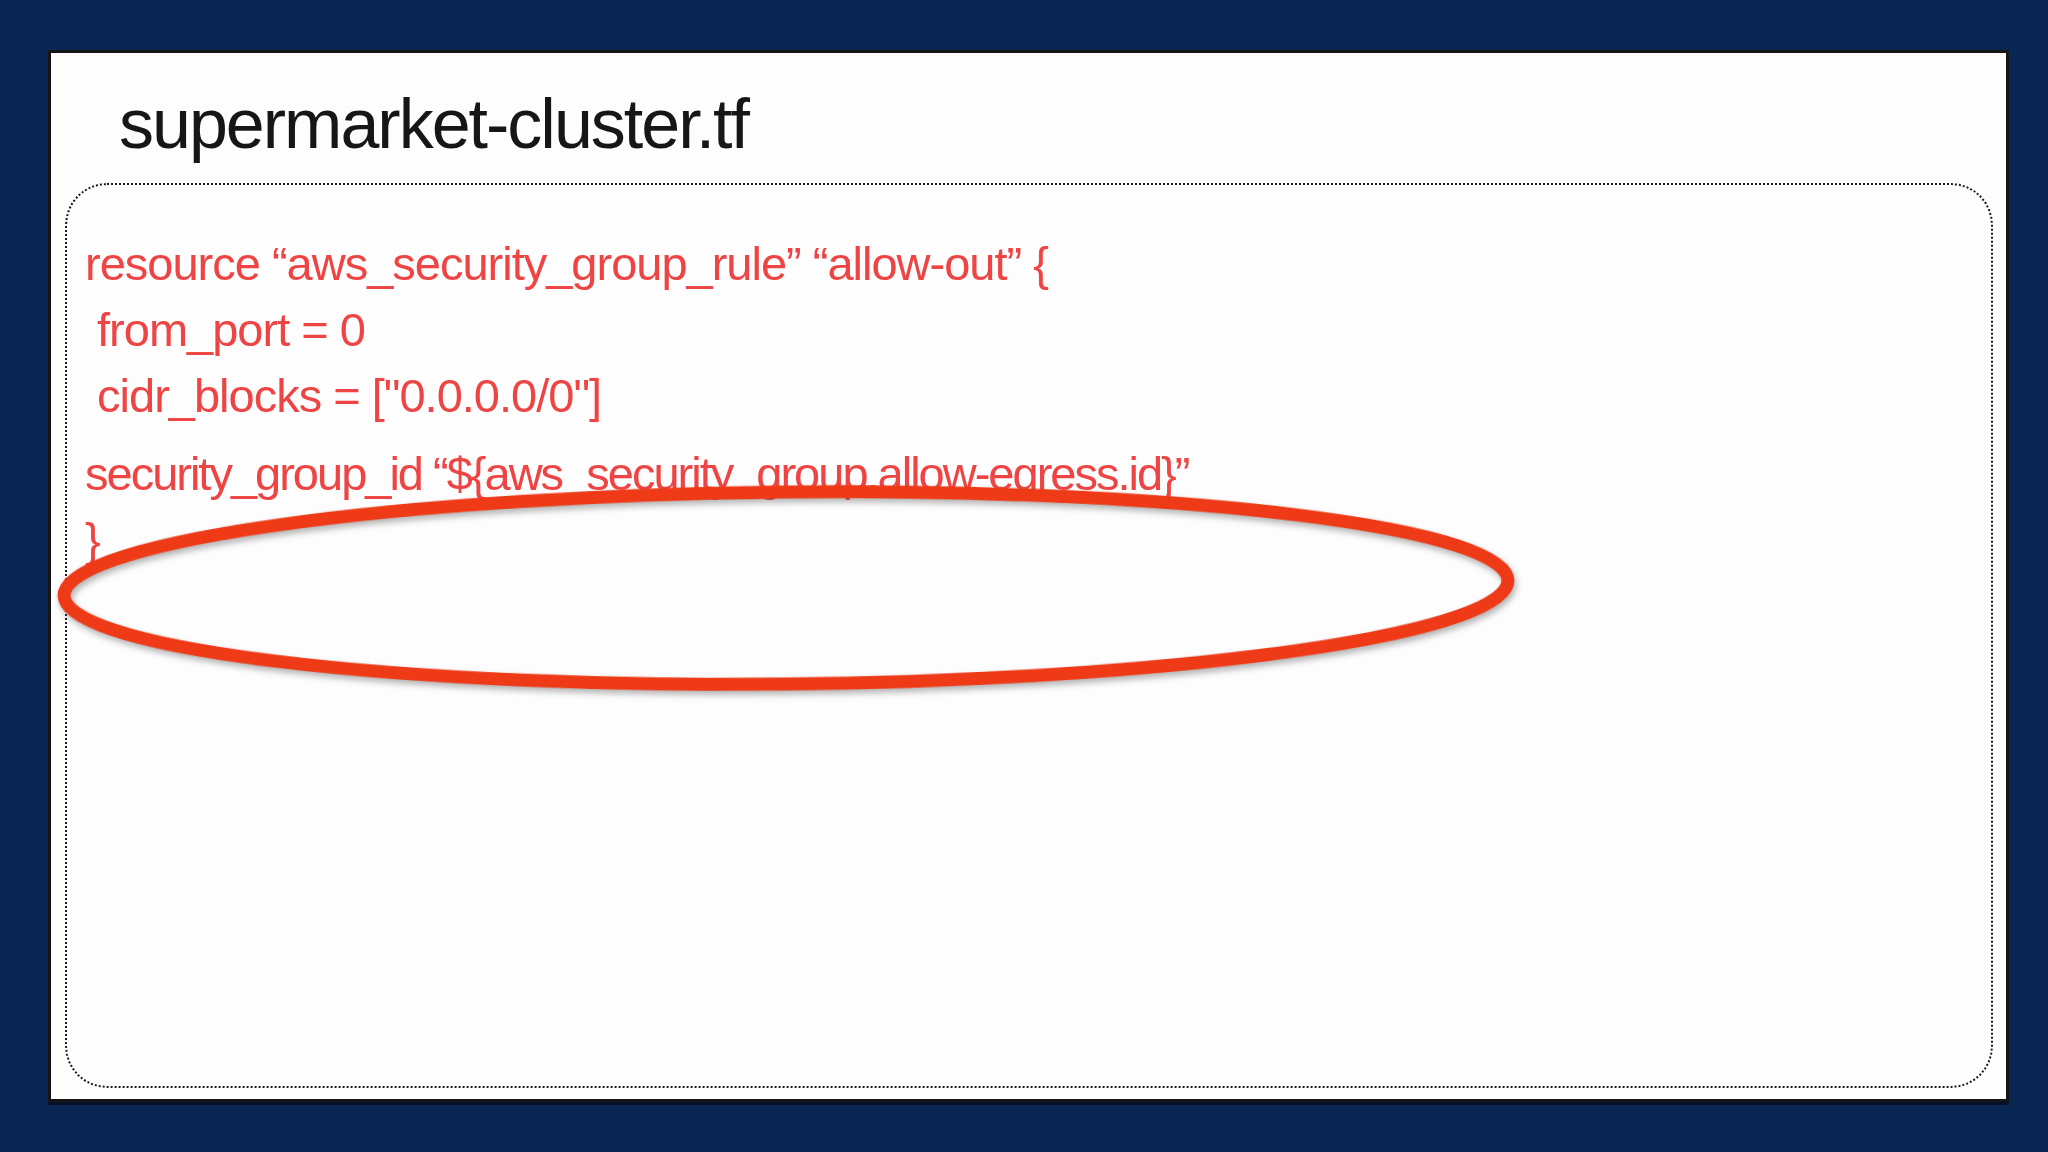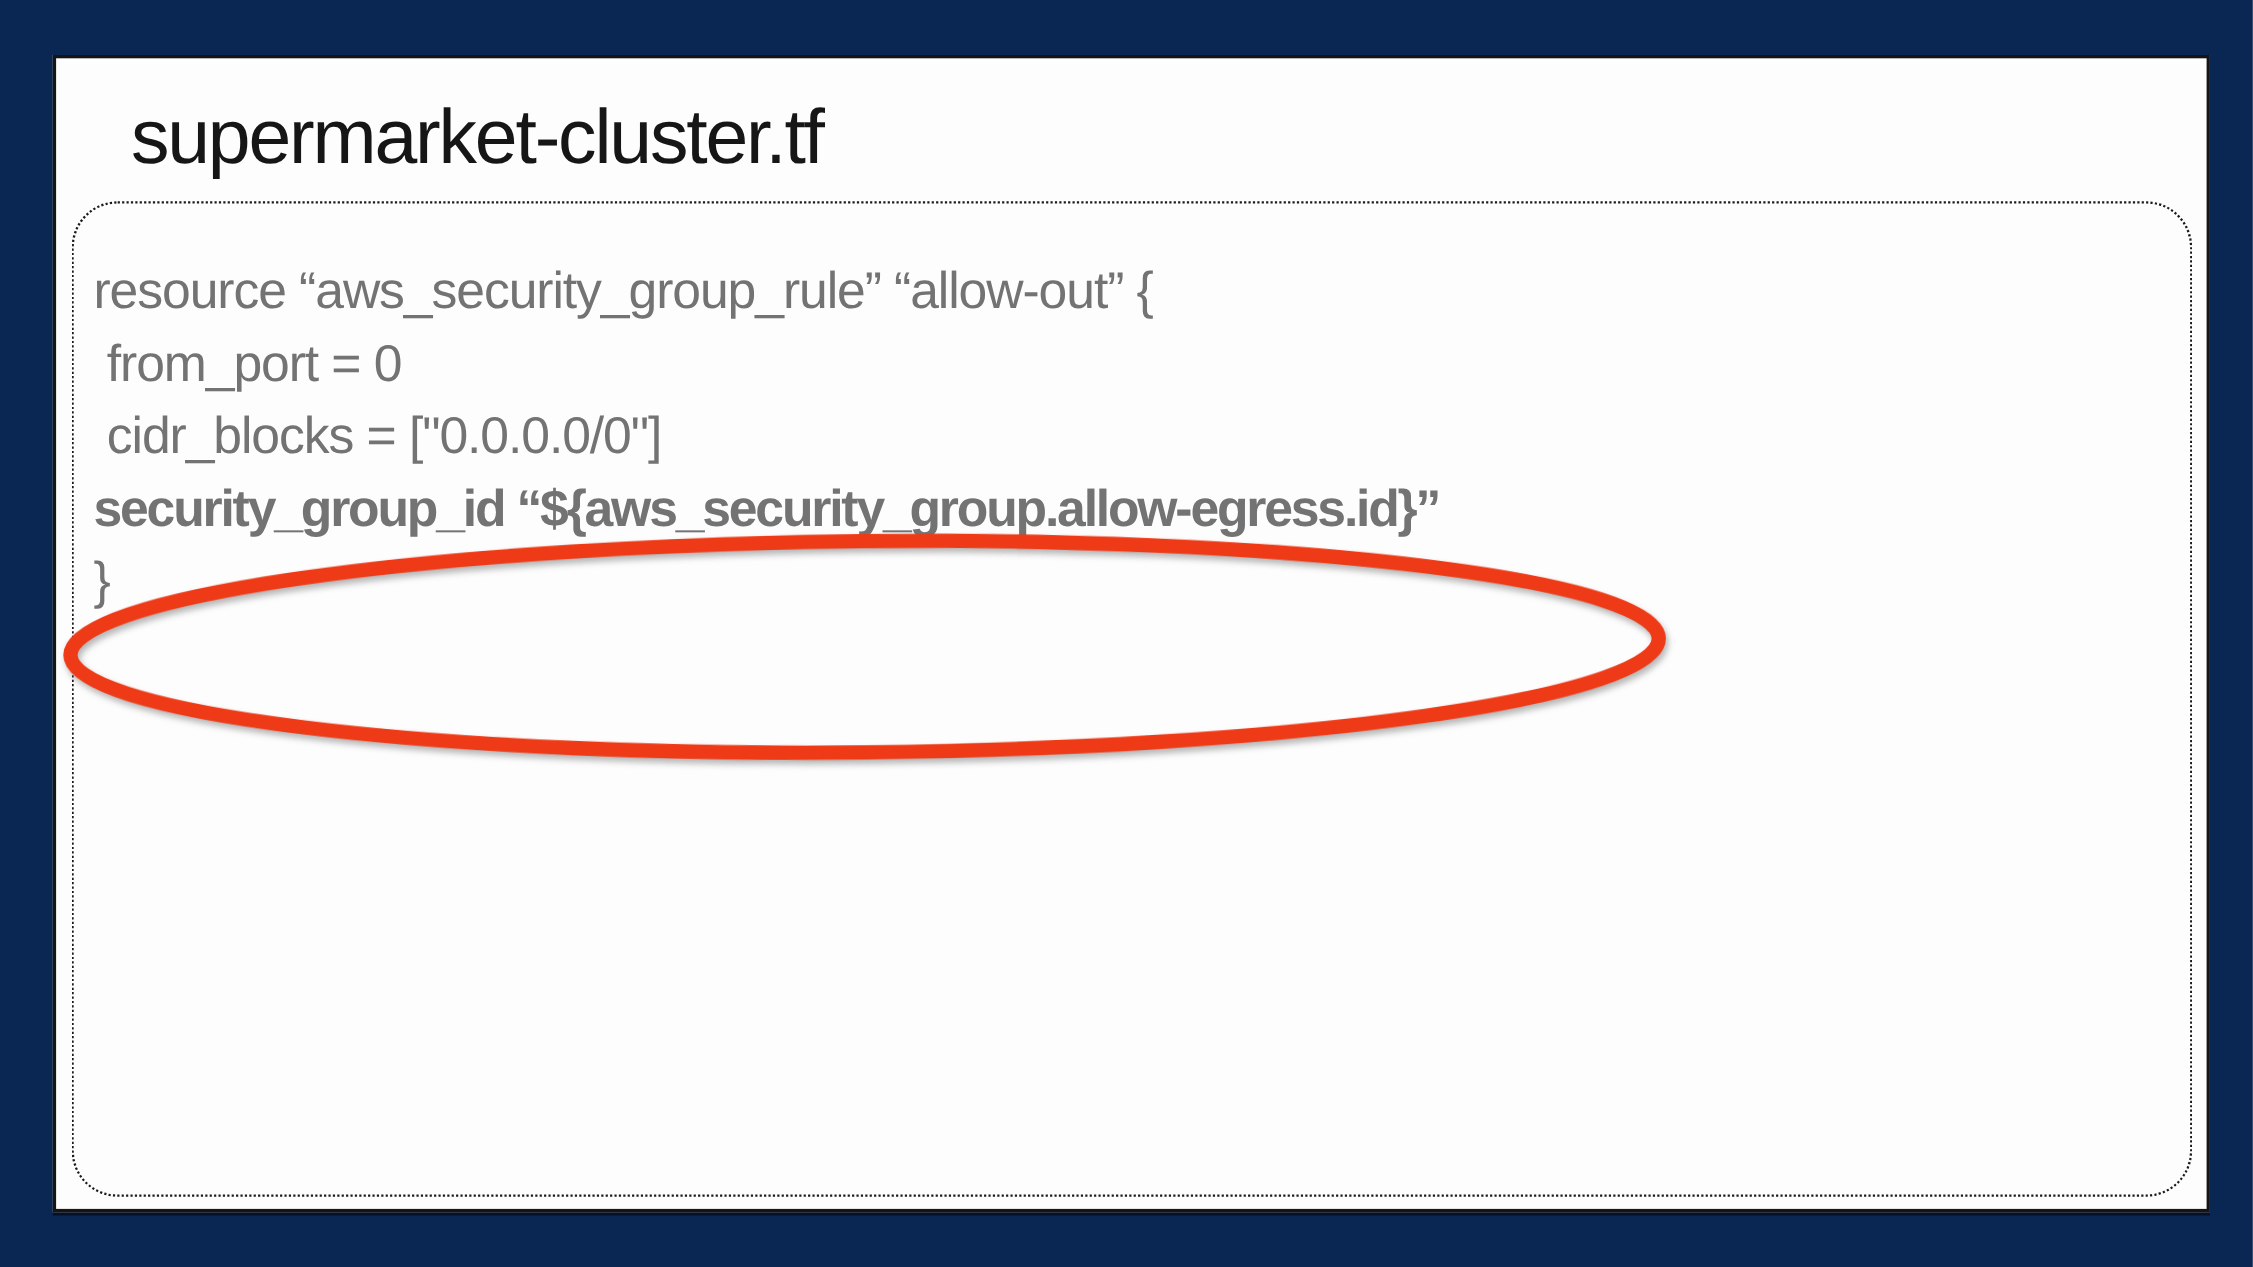--- a/index.html
+++ b/index.html
@@ -42,32 +42,33 @@
     width: 1924px;
     height: 901px;
     border: 2px dotted #1a1a1a;
     border-radius: 42px;
     background: transparent;
   }
   .code-block {
     position: absolute;
     left: 34px;
     top: 178px;
-    color: #737373;
+    color: #ef4444;
   }
   .code-line {
     font-size: 47px;
     line-height: 66px;
     letter-spacing: -1px;
     white-space: pre;
     font-weight: 400;
   }
   .code-line.bold {
-    font-weight: 700;
+    font-weight: 400;
     letter-spacing: -2px;
+    margin-top: 12px;
   }
   .annotation-svg {
     position: absolute;
     left: 0;
     top: 0;
     width: 2048px;
     height: 1152px;
     pointer-events: none;
   }
   .annotation-ellipse {

